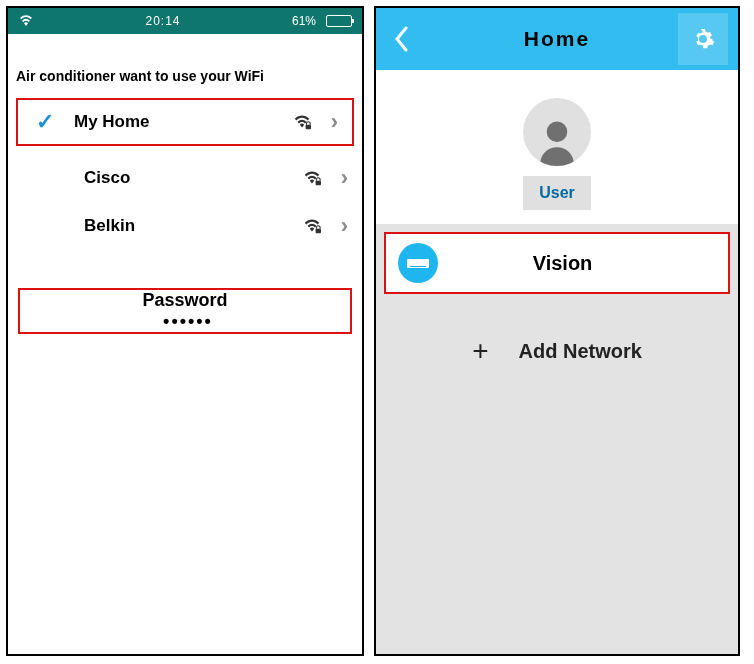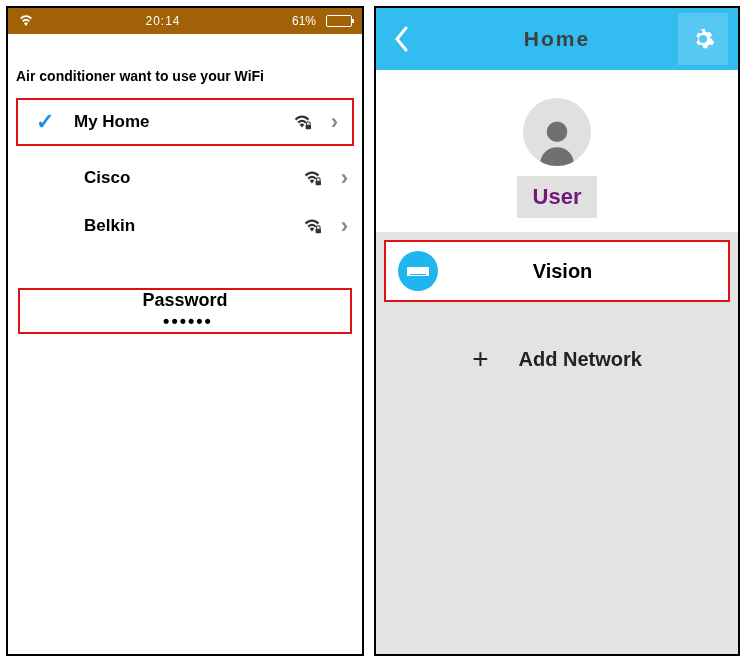--- a/index.html
+++ b/index.html
@@ -19,42 +19,42 @@
   .phone-left {
     width: 358px;
     height: 650px;
   }
   .phone-right {
     width: 366px;
     height: 650px;
   }
   
   .statusbar {
-    background: #a16207;
+    background: #0f766e;
     color: #fff;
     height: 26px;
     display: flex;
     align-items: center;
     justify-content: space-between;
     padding: 0 10px;
     font-size: 12px;
   }
   .statusbar .center { flex: 1; text-align: center; letter-spacing: 1px; }
   .statusbar .right { display: flex; align-items: center; gap: 10px; }
   .battery {
     width: 26px; height: 12px; border: 1px solid #fff; border-radius: 2px; position: relative;
   }
   .battery::after {
     content: ""; position: absolute; right: -3px; top: 3px; width: 2px; height: 4px; background: #fff;
   }
   .battery .fill { background: #4be04b; height: 100%; width: 61%; }
   
   .nav {
     background: #32bcf0;
-    color: #404040;
+    color: #000000;
     height: 52px;
     display: flex;
     align-items: center;
     padding: 0 10px;
     position: relative;
   }
   .nav .title {
     position: absolute; left: 0; right: 0; text-align: center;
     font-size: 21px; font-weight: 600; letter-spacing: 2px;
   }
@@ -93,21 +93,21 @@
   .home-body { background: #e3e3e3; flex: 1; display: flex; flex-direction: column; }
   .profile {
     background: #fff; padding: 28px 0 0; display: flex; flex-direction: column; align-items: center;
   }
   .avatar {
     width: 68px; height: 68px; border-radius: 50%; background: #e0e0e0;
     display: flex; align-items: flex-end; justify-content: center; overflow: hidden;
   }
   .avatar svg { width: 42px; height: 48px; fill: #707070; }
   .user-label {
-    background: #e0e0e0; padding: 8px 16px; margin: 10px 0 14px; font-size: 22px; font-weight: 600; color:#701a75;
+    background: #e0e0e0; padding: 8px 16px; margin: 10px 0 14px; font-size: 16px; font-weight: 600; color:#0369a1;
   }
   .device-row {
     background: #fff; height: 62px; margin: 8px 8px 0; display: flex; align-items: center; padding: 0 12px; gap: 11px;
   }
   .ac-icon {
     width: 40px; height: 40px; border-radius: 50%; background: #1fb6f0;
     display: flex; align-items: center; justify-content: center; flex-shrink: 0;
   }
   .ac-icon .unit {
     width: 22px; height: 9px; background: #fff; border-radius: 1px; position: relative;

